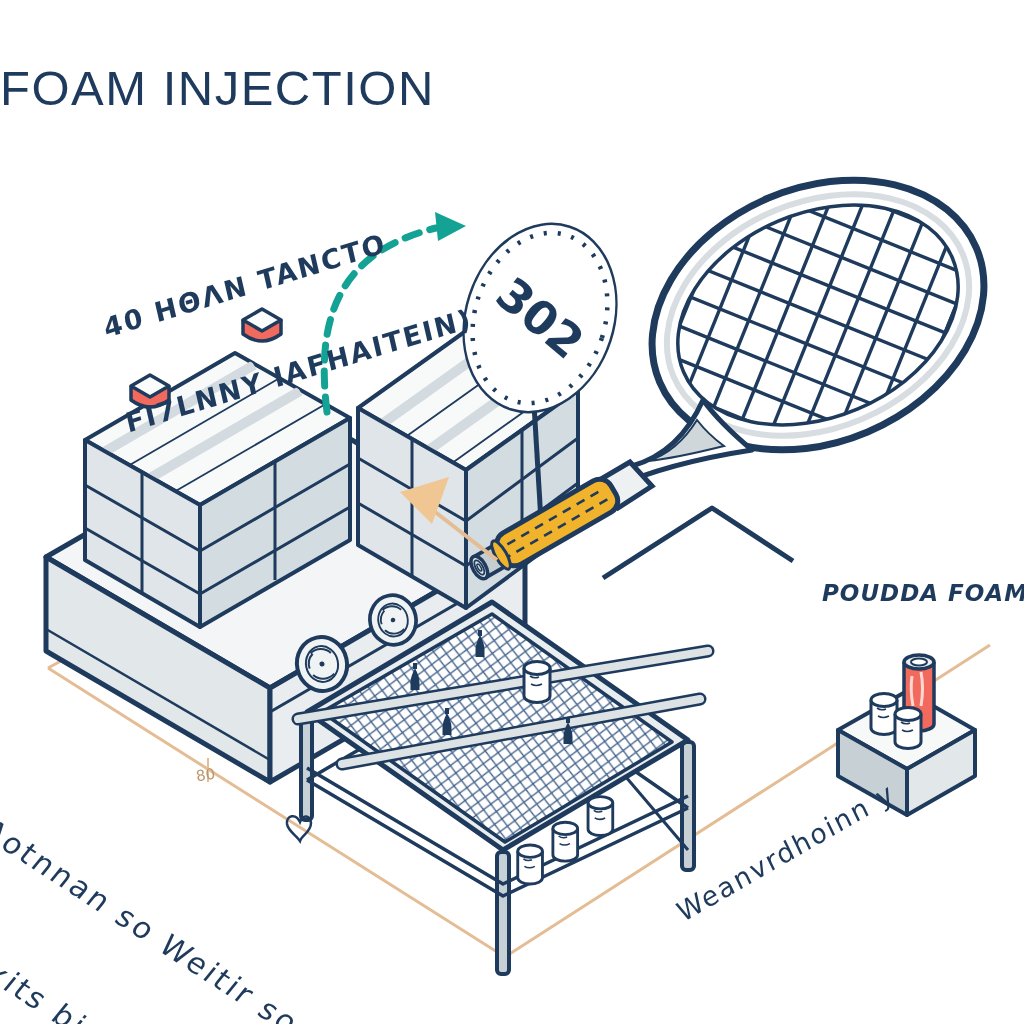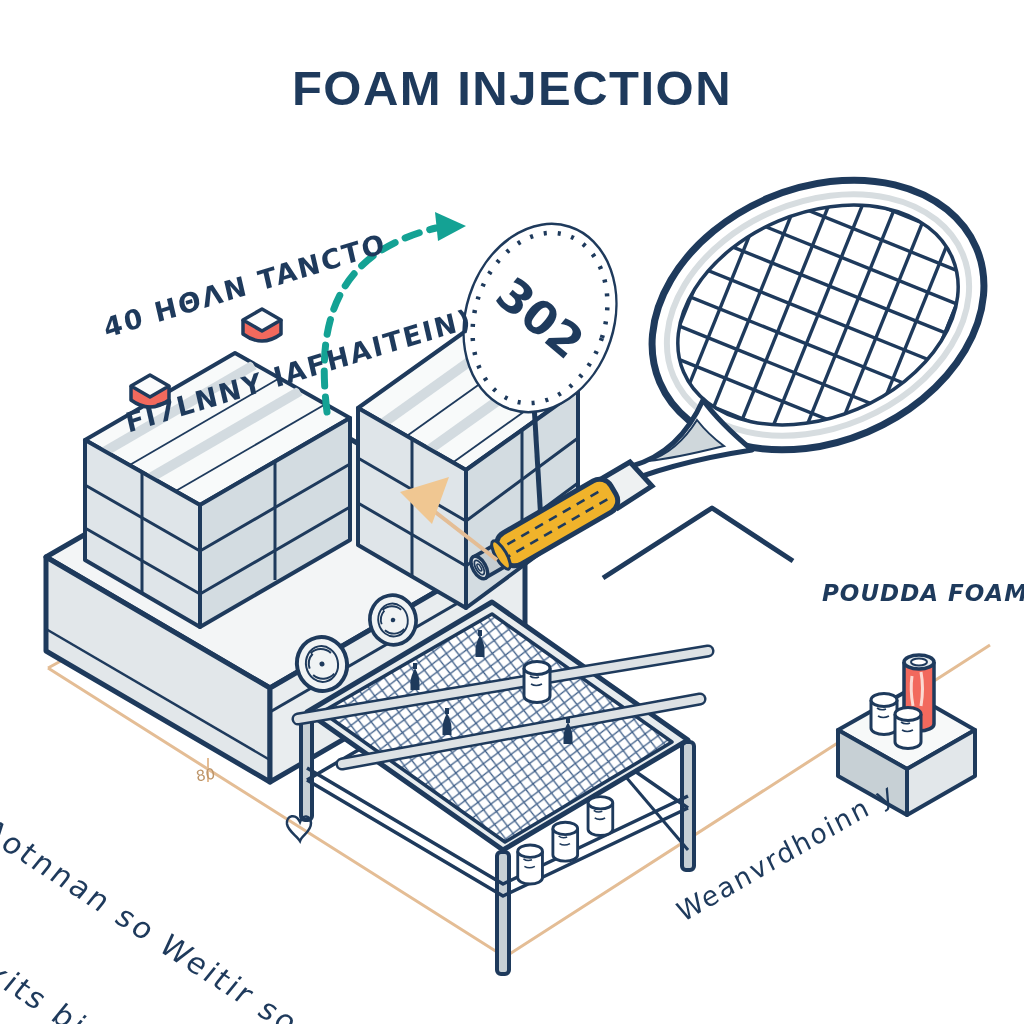--- a/index.html
+++ b/index.html
@@ -6,21 +6,21 @@
     --navy:#1e3a5c; --teal:#14a294; --coral:#f2695d; --yellow:#f0b32b;
     --tan:#e4bd95; --tan-fill:#f0c792; --paper:#ffffff;
     --gray-1:#f3f5f6; --gray-2:#e2e7ea; --gray-3:#d3dbe0; --gray-4:#c7d0d5;
     --mesh-line:#41618a;
   }
   html,body{margin:0;padding:0;background:#fff;}
   #stage{position:relative;width:1024px;height:1024px;background:var(--paper);
          overflow:hidden;font-family:"Liberation Sans",sans-serif;}
   #scene{position:absolute;left:0;top:0;z-index:1;}
   .txt{position:absolute;z-index:2;color:var(--navy);white-space:pre;}
-  .title{left:0;right:0;top:60px;text-align:center;font-weight:700;font-size:49px;
+  .title{left:0;right:0;top:60px;font-weight:400;font-size:49px;
          letter-spacing:1.5px;font-family:"Liberation Sans",sans-serif;}
   .machine-label{left:86px;top:250px;transform:rotate(-17deg) skewX(-4deg);
          transform-origin:left top;font-family:"DejaVu Sans",sans-serif;
          font-size:27px;font-weight:600;letter-spacing:2px;line-height:1.2;}
   .badge-num{left:488px;top:286px;width:104px;height:64px;display:flex;
          align-items:center;justify-content:center;transform:rotate(40deg);
          font-weight:800;font-size:46px;font-family:"DejaVu Sans",sans-serif;}
   .spec-value{left:826px;top:532px;font-weight:800;font-size:41px;
          font-family:"Liberation Sans",sans-serif;}
   .spec-caption{left:822px;top:580px;font-style:italic;font-weight:600;font-size:23px;

